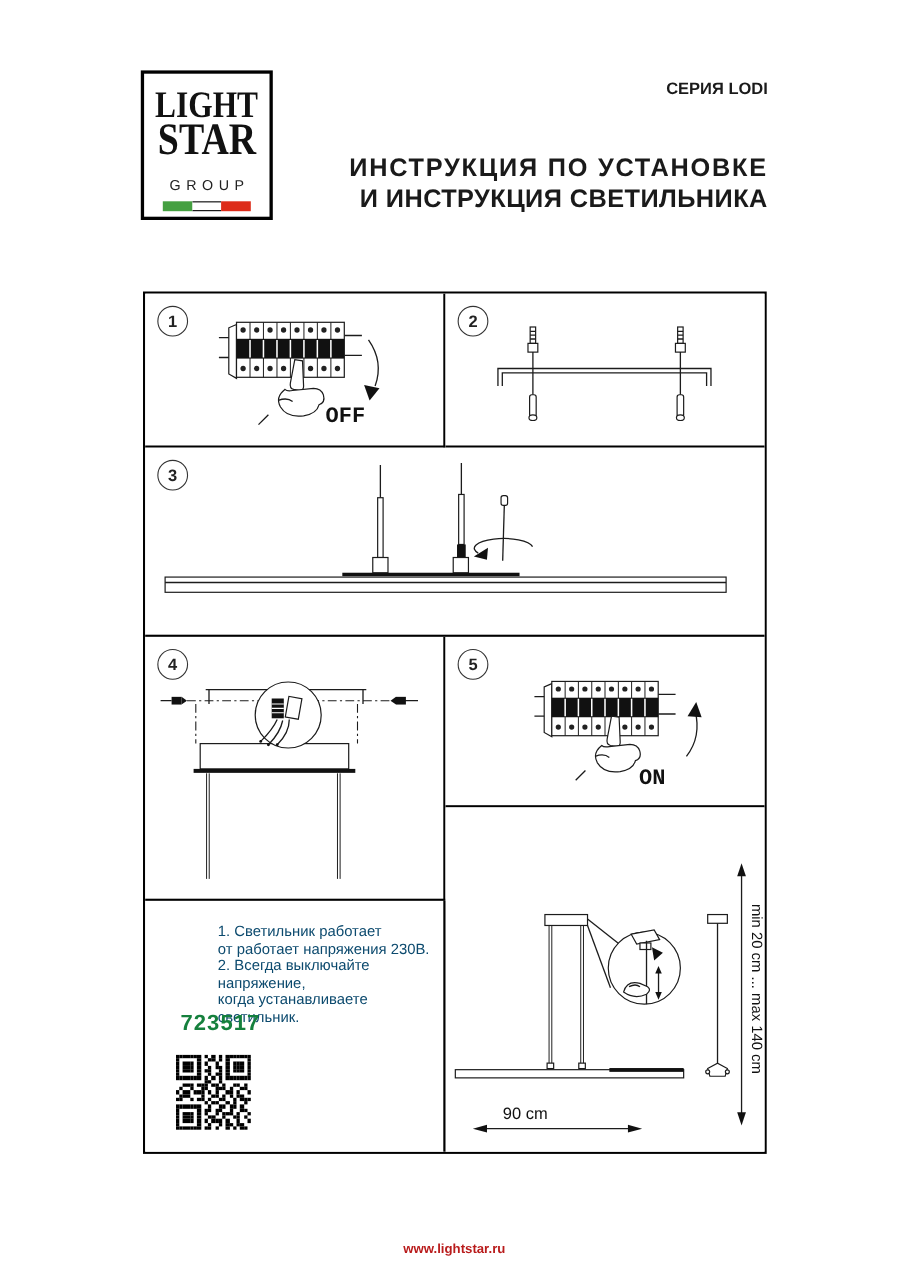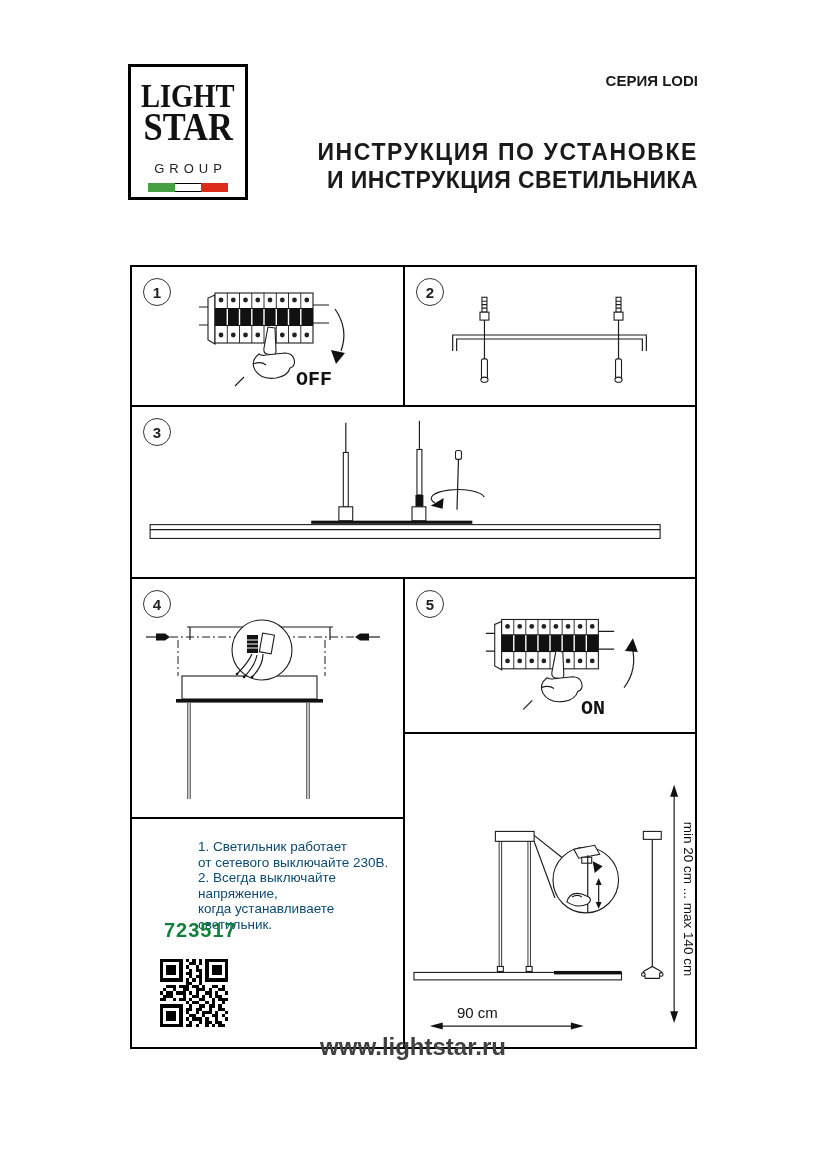--- a/index.html
+++ b/index.html
@@ -53,22 +53,22 @@
 
   
   .notes { position:absolute; left:21px; top:20px; font-size:13.5px; line-height:15.5px; color:#0c4a6e;margin-left:45px; }
   .art-number { position:absolute; left:32px; top:100px; font-size:20px; font-weight:bold;
                 letter-spacing:1px; color:#15803d; }
   #qr { position:absolute; left:28px; top:140px; width:68px; height:68px; display:grid; }
   #qr div { width:100%; height:100%; }
   #qr .qm { background:#000; }
 
   
-  #footer { position:absolute; left:0; right:0; top:1033px; text-align:center;
-            font-size:24px; font-weight:bold; color:#404040; }
+  #footer { position:absolute; left:0; right:0; top:1128px; text-align:center;
+            font-size:12px; font-weight:bold; color:#b91c1c; }
 
   svg { display:block; }
   .st  { fill:none; stroke:#1c1c1c; stroke-width:1.2; }
   .stw { fill:#fff; stroke:#1c1c1c; stroke-width:1.1; }
   .blk { fill:#111; stroke:none; }
 </style>
 </head>
 <body>
 
 <div id="page">
@@ -363,21 +363,21 @@
           <polygon class="blk" points="180,293 167,289.5 167,296.5"></polygon>
         </g>
       </svg>
       <div id="dim-width">90 cm</div>
       <div id="dim-height">min 20 cm ... max 140 cm</div>
     </div>
 
     <div class="panel ptext">
       <div class="notes">
         <div>1. Светильник работает</div>
-        <div>от сетевого выключайте 230В.</div>
+        <div>от работает напряжения 230В.</div>
         <div>2. Всегда выключайте напряжение,</div>
         <div>когда устанавливаете светильник.</div>
       </div>
       <div class="art-number">723517</div>
       <div id="qr" style="grid-template-columns: repeat(21, 1fr);">
           <div class="qm"></div>
           <div class="qm"></div>
           <div class="qm"></div>
           <div class="qm"></div>
           <div class="qm"></div>

